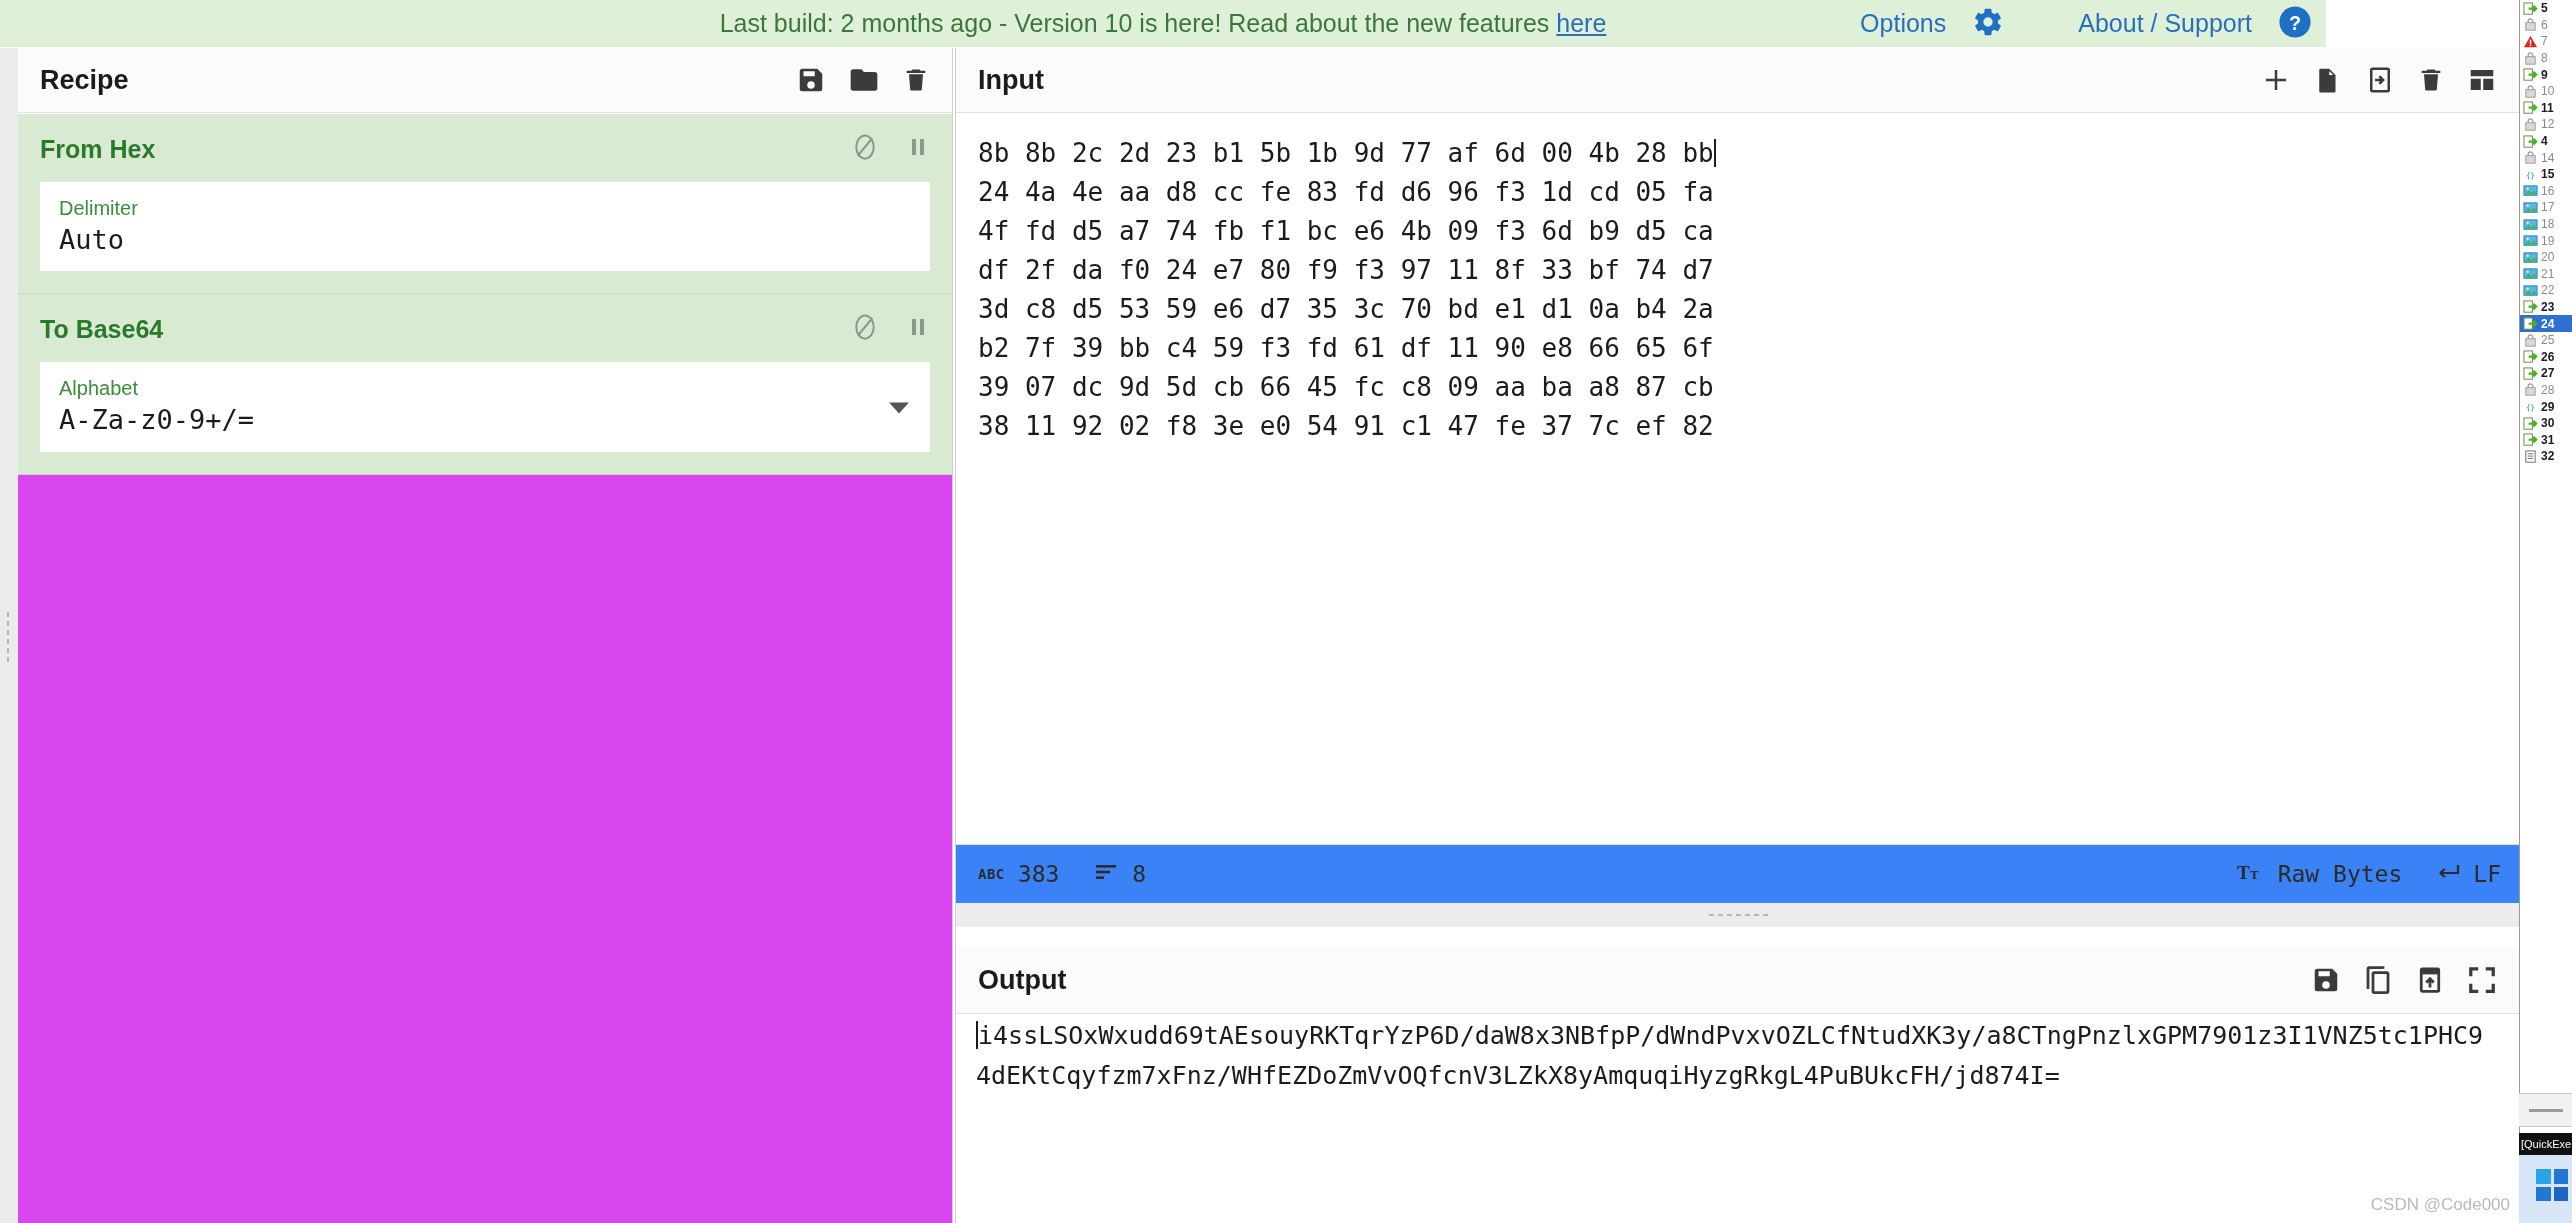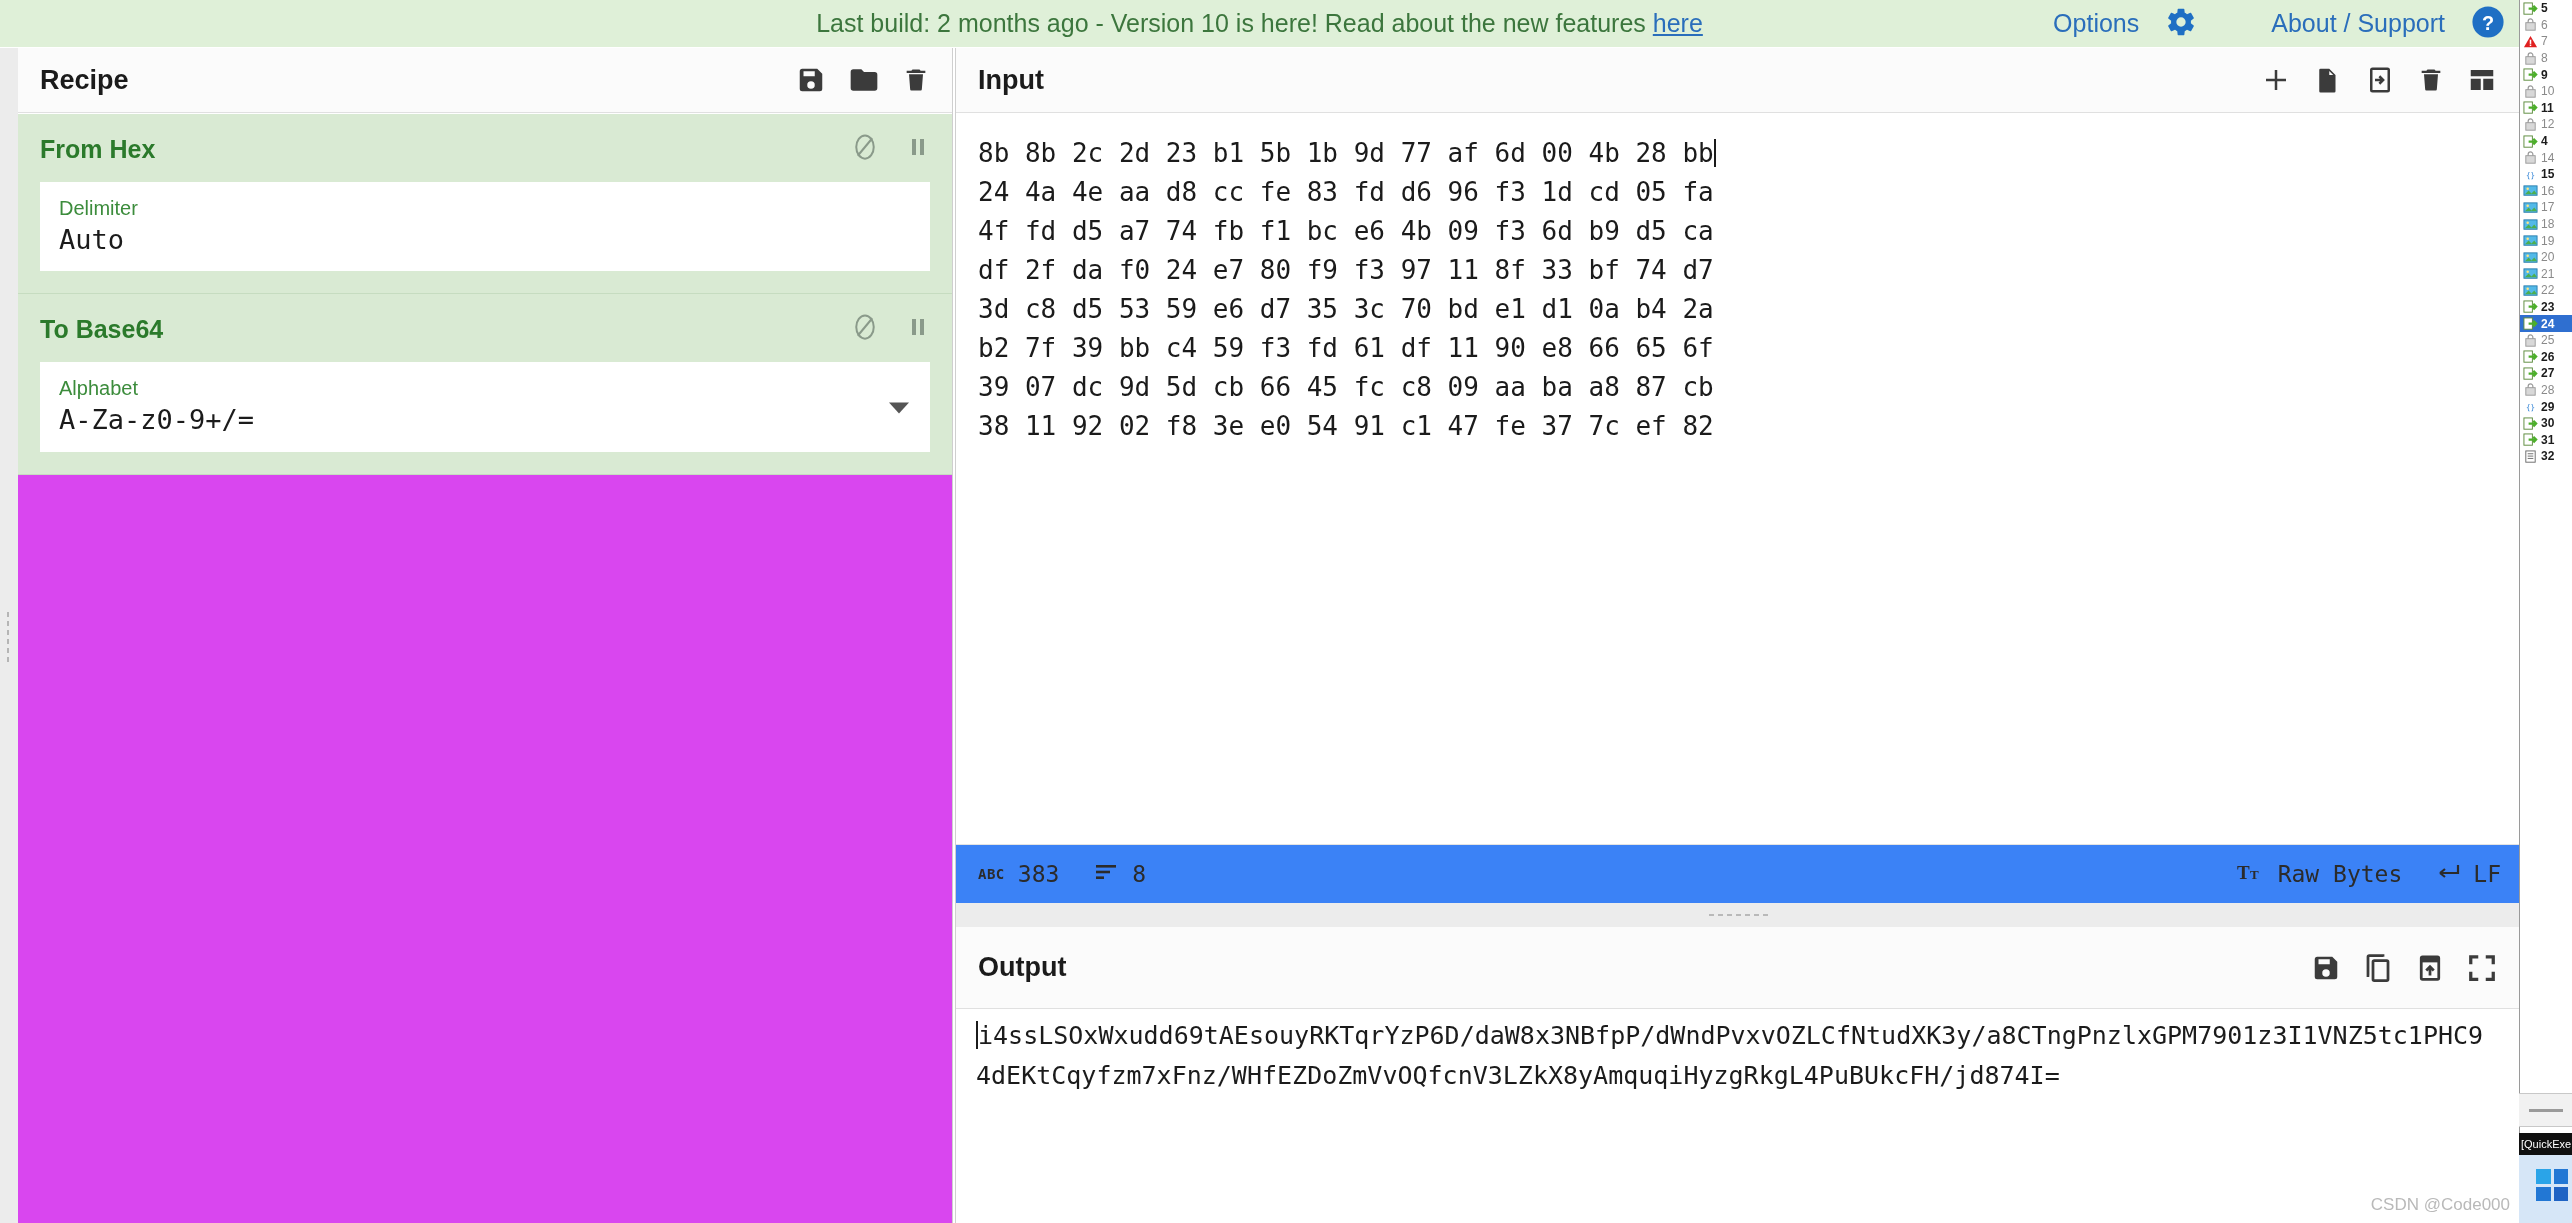--- a/index.html
+++ b/index.html
@@ -7,21 +7,21 @@
     width: 2572px; height: 1223px;
     font-family: "Liberation Sans", sans-serif;
     background: #ffffff;
     overflow: hidden;
   }
   #app { position: relative; width: 2572px; height: 1223px; }
 
   
   .banner {
     position: absolute; left: 0; top: 0;
-    width: 2519px; height: 47px;
+    width: 2326px; height: 47px;
     background: #dff0d8;
     display: flex; align-items: center;
   }
   .banner-center {
     position: absolute; left: 0; right: 0;
     text-align: center;
     font-size: 25px; color: #3c763d;
     white-space: nowrap;
   }
   .banner-center .lnk { color: #2a6ebb; }
@@ -133,21 +133,21 @@
   .splitter {
     position: absolute; left: 0; right: 0; top: 855px; height: 24px;
     background: #ececec; border-left: 1px solid #cfcfcf;
   }
   .splitter .grip-dots { top: 10px; }
 
   .output-pane {
     position: absolute; left: 0; right: 0; top: 879px; bottom: 0;
     background: #ffffff; border-left: 1px solid #cfcfcf;
   }
-  .output-pane .panel-head { height: 82px; }
+  .output-pane .panel-head { height: 67px; margin-top: 20px; }
   .out-text {
     position: absolute; top: 71px; left: 0; right: 0; bottom: 0;
     padding: 18px 20px;
     font-family: "DejaVu Sans Mono", monospace;
     font-size: 25px; line-height: 40px;
     color: #1b1b1b; white-space: pre-wrap; word-break: break-all;
     overflow: hidden;
   }
 
   

